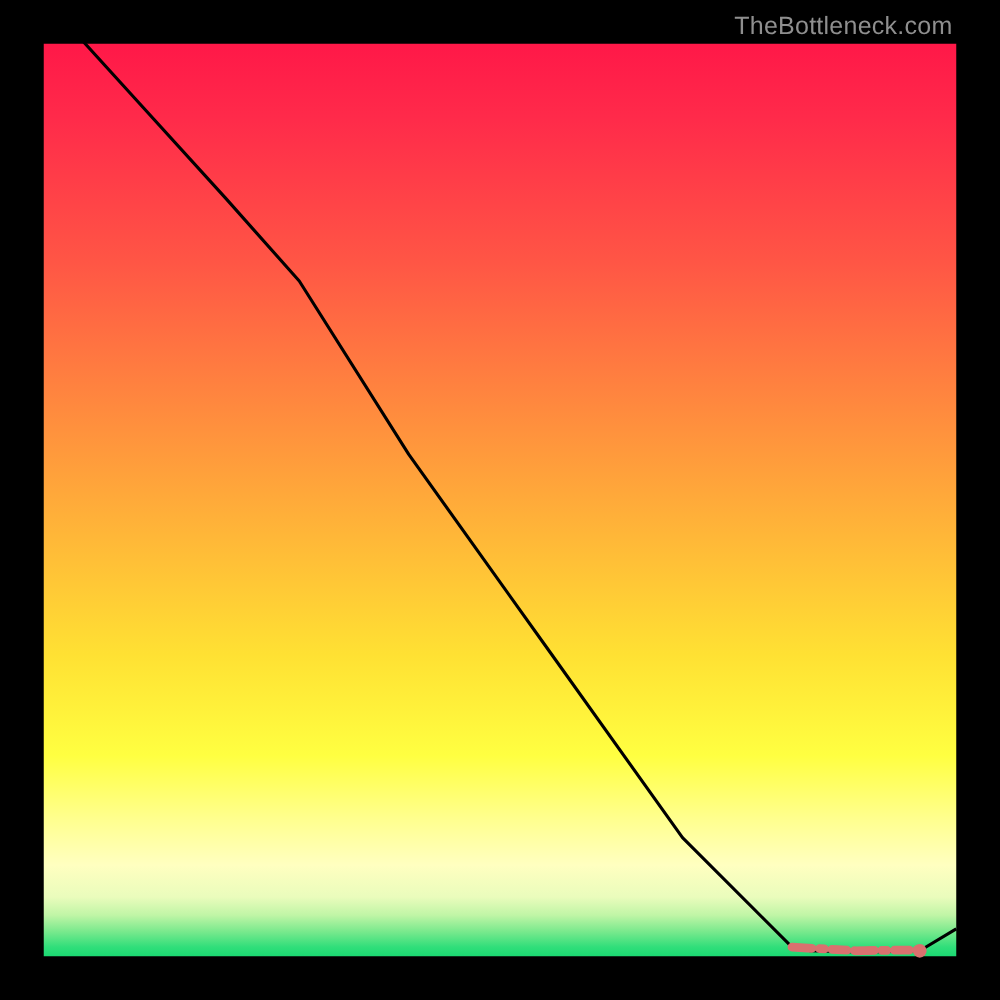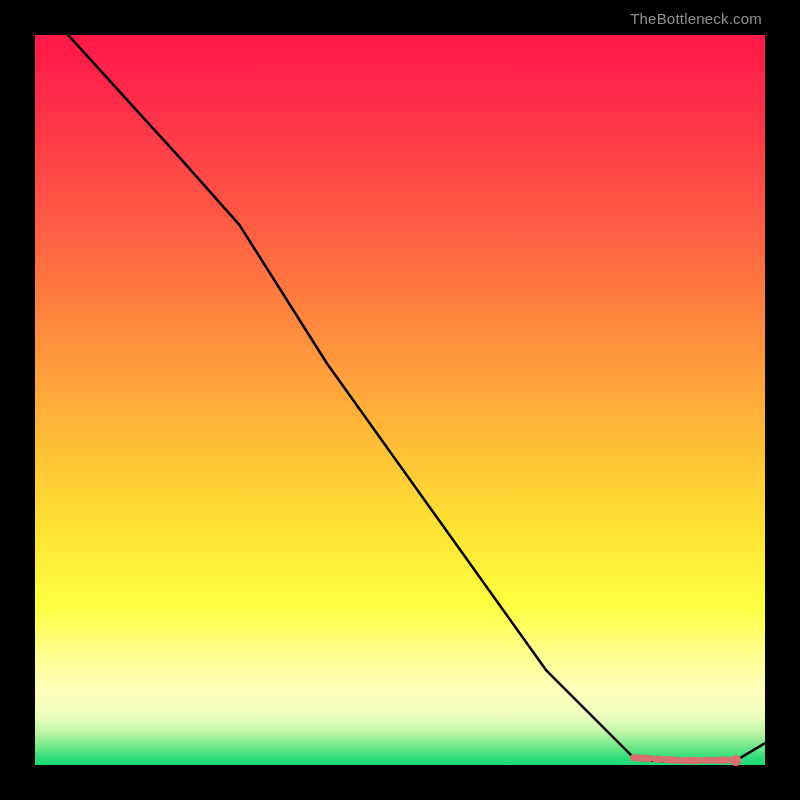--- a/index.html
+++ b/index.html
@@ -42,21 +42,21 @@
       #79e98d 97.3%,
       #30de7a 99%,
       #1bd972 100%
     );
   }
   .watermark {
     position: absolute;
     top: 10px;
     right: 38px;
     color: #8f8f8f;
-    font-size: 15px;
+    font-size: 20px;
     font-weight: 500;
     letter-spacing: 0.2px;
   }
   svg.curve {
     position: absolute;
     left: 0;
     top: 0;
     width: 730px;
     height: 730px;
     overflow: visible;

